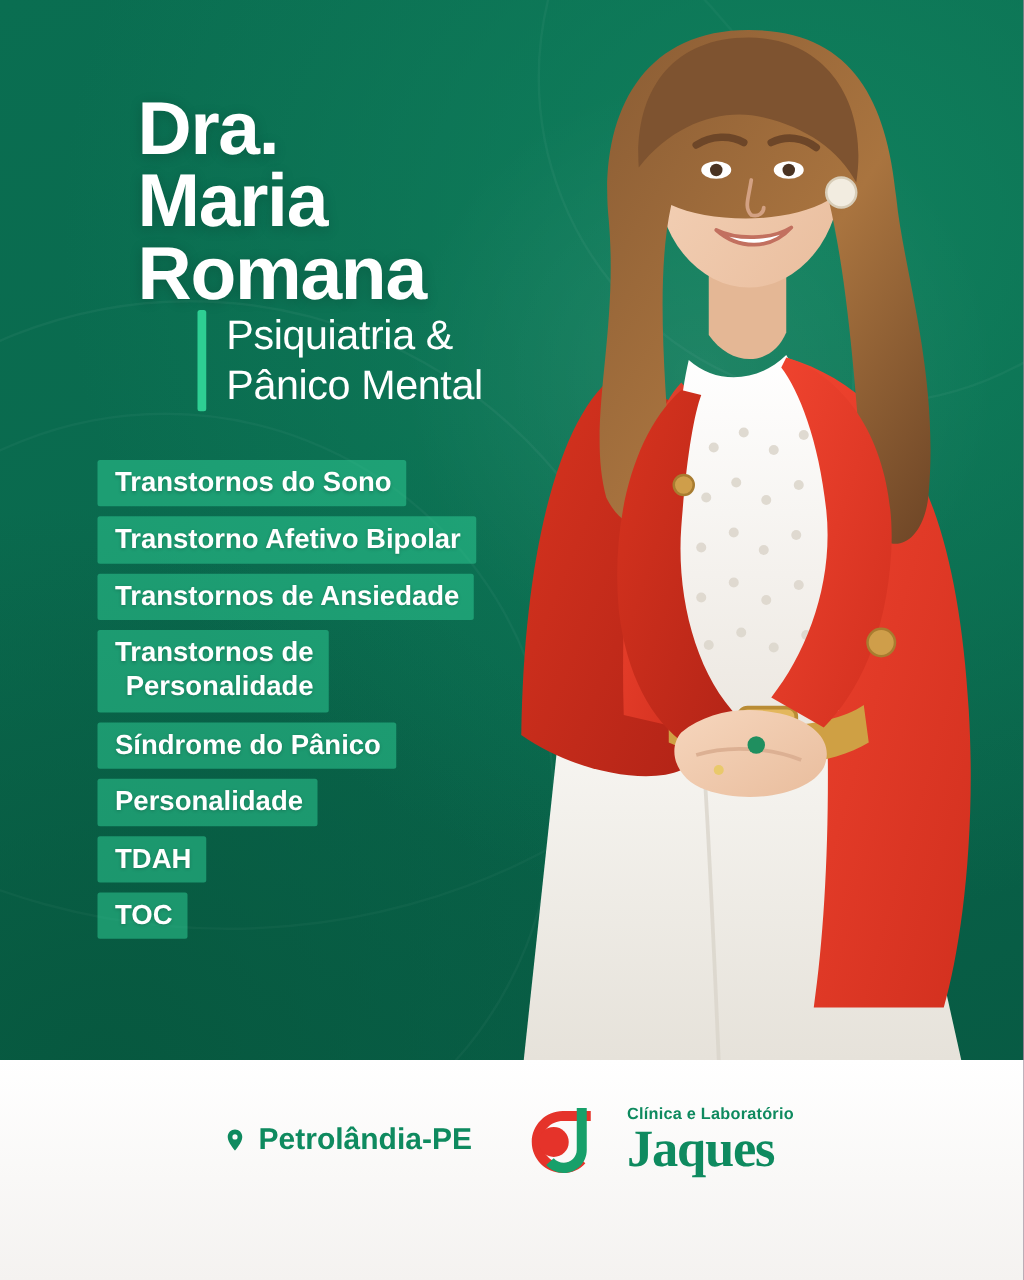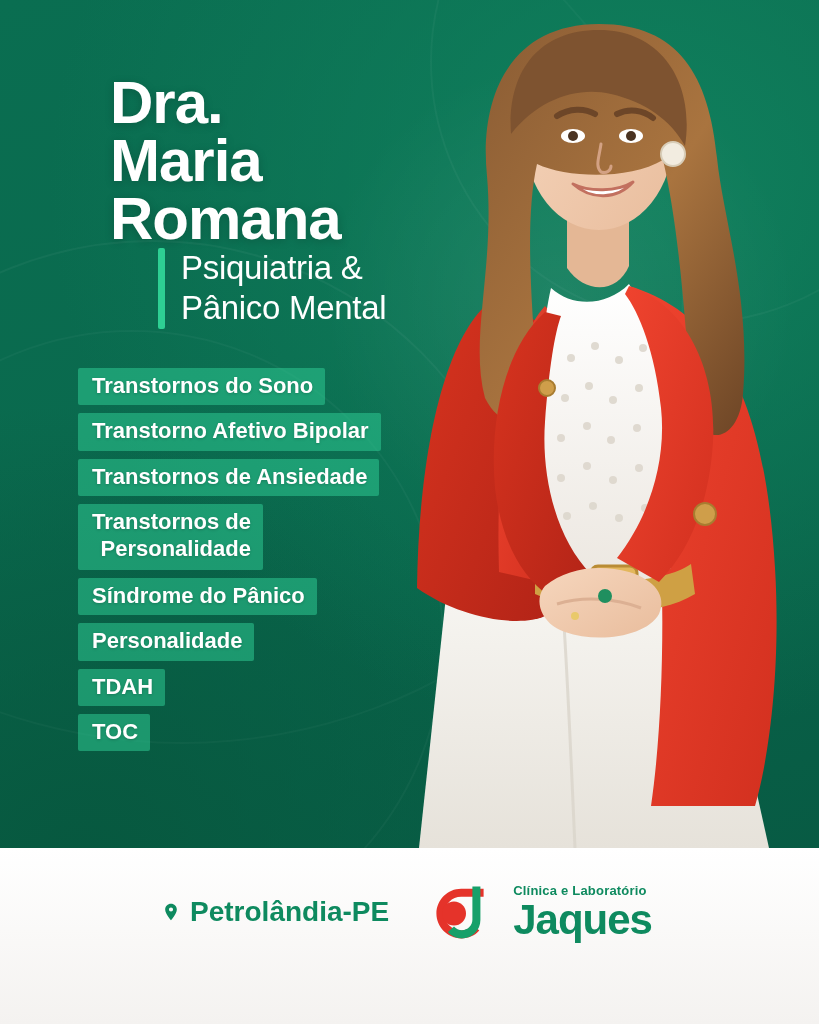--- a/index.html
+++ b/index.html
@@ -148,21 +148,21 @@
     display: flex;
     flex-direction: column;
     gap: 9px;
   }
   .loc-line {
     display: flex;
     align-items: center;
     gap: 9px;
     color: #0e8a5f;
     font-weight: bold;
-    font-size: 28px;
+    font-size: 24px;
   }
   .loc-line .ico {
     width: 20px; height: 20px;
     display: inline-flex;
     align-items: center;
     justify-content: center;
     flex: 0 0 auto;
   }
   .loc-line .ico svg { width: 20px; height: 20px; display: block; }
 
@@ -180,20 +180,21 @@
     font-size: 13px;
     font-weight: bold;
     letter-spacing: 0.2px;
     margin-bottom: 2px;
   }
   .brand-name {
     color: #0e8a5f;
     font-size: 42px;
     font-weight: bold;
     letter-spacing: -1px;
+    font-family: Liberation Serif, serif;
   }
 </style>
 </head>
 <body>
 
 <div class="poster">
 
   <div class="bg">
     <div class="bg-glow"></div>
     <div class="bg-swirl sw1"></div>

